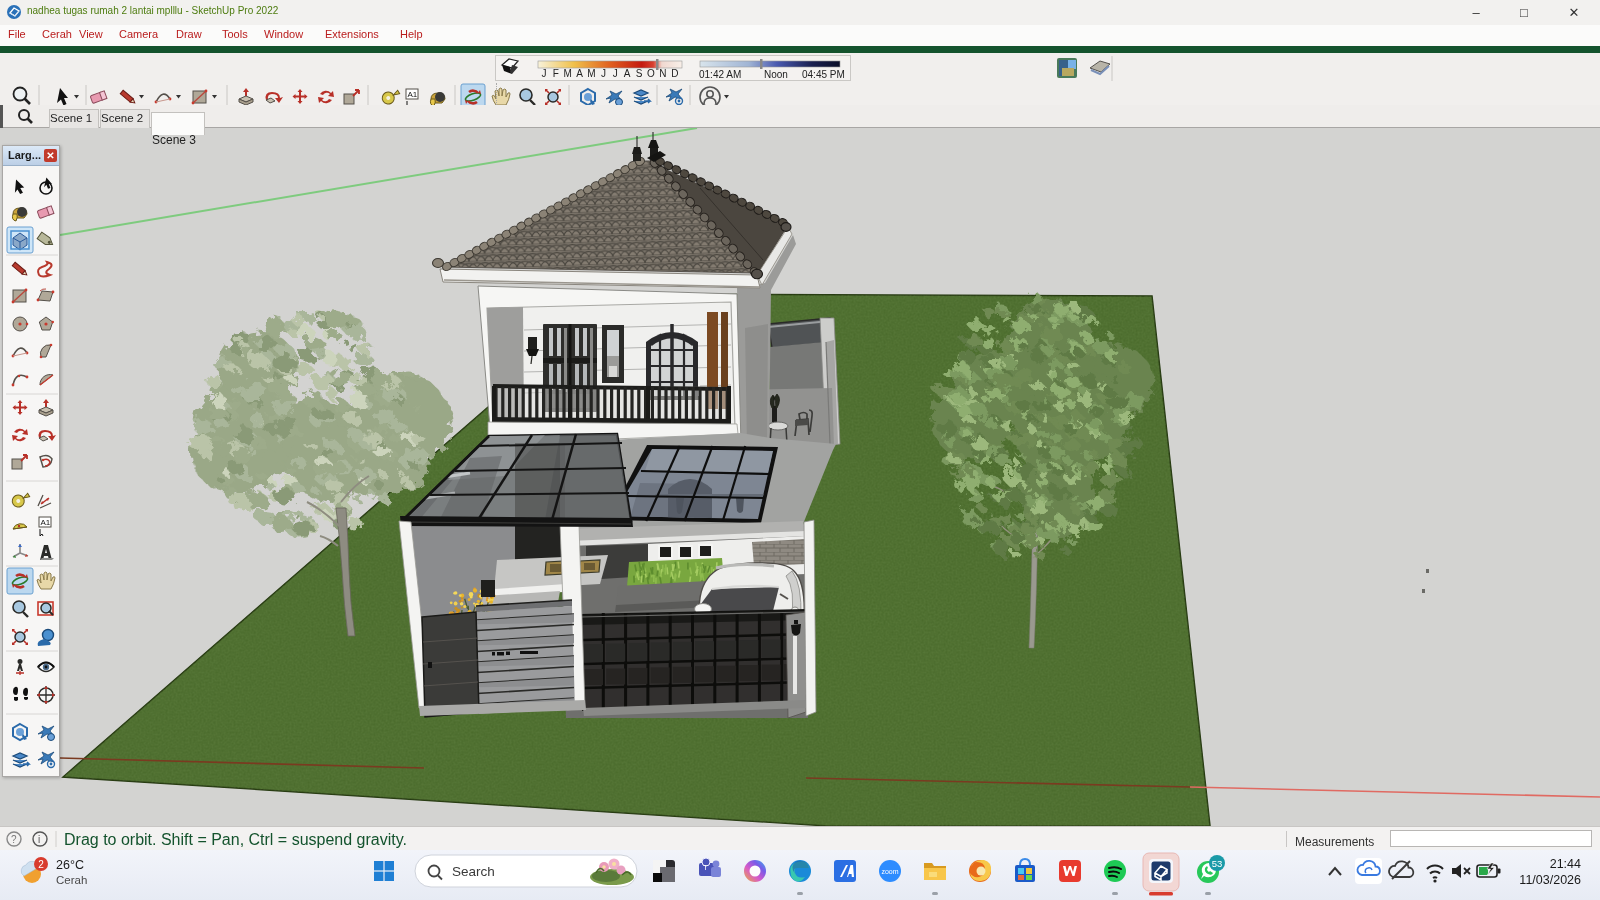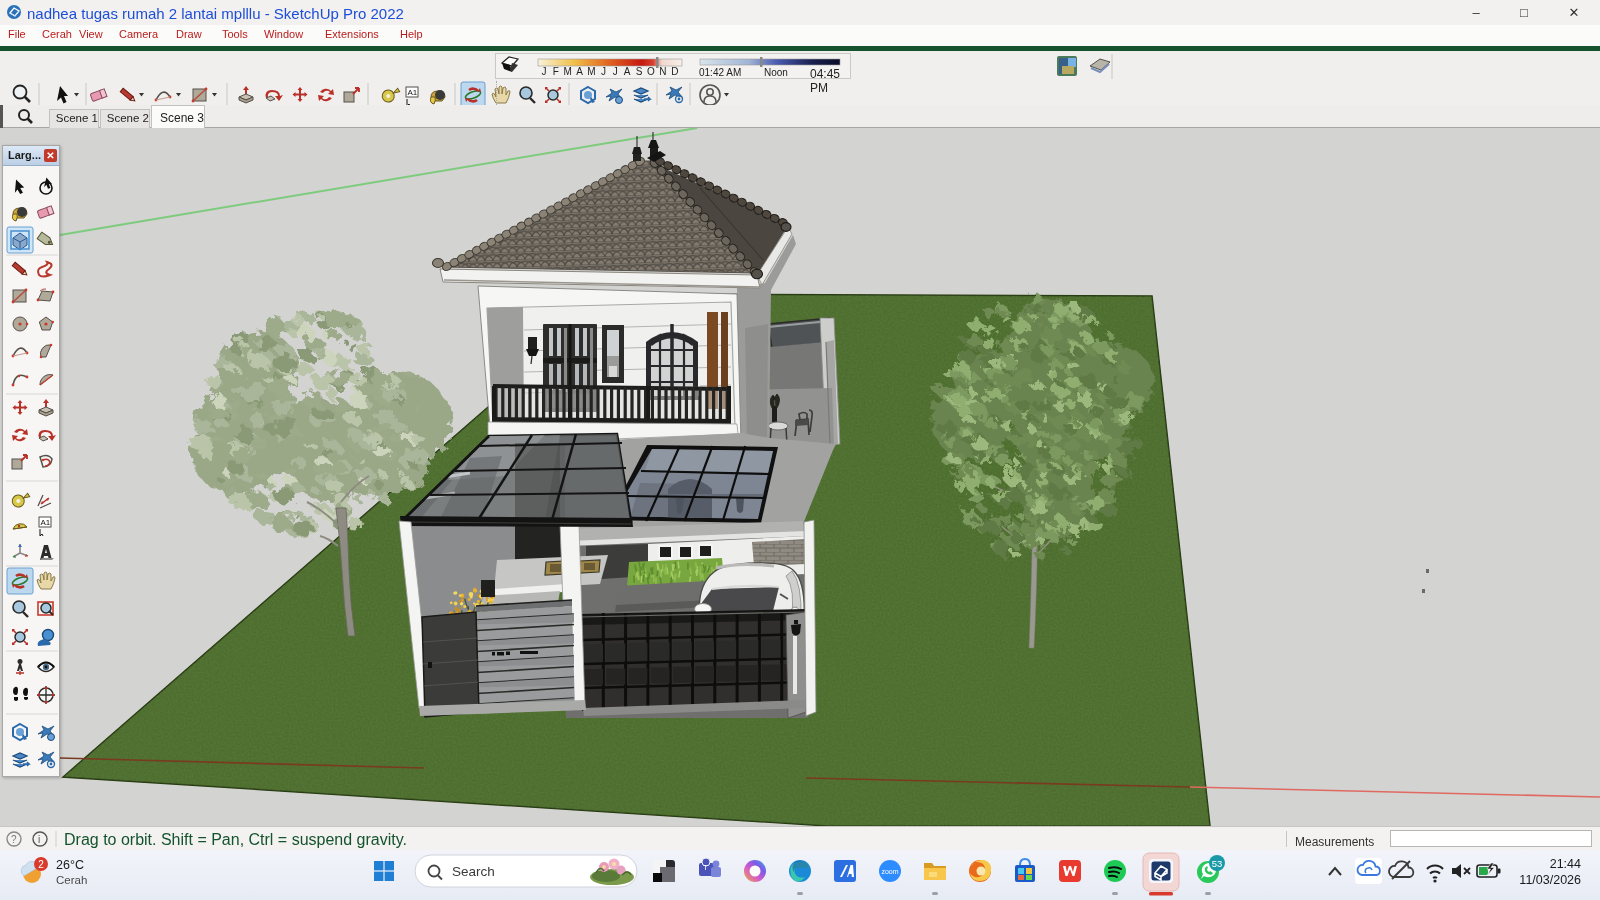--- a/index.html
+++ b/index.html
@@ -1,26 +1,26 @@
 <!DOCTYPE html>
 <html><head><meta charset="utf-8">
 <style>
 *{margin:0;padding:0;box-sizing:border-box}
 body{width:1600px;height:900px;overflow:hidden;font-family:"Liberation Sans",sans-serif;background:#fff;position:relative}
 .titlebar{position:absolute;left:0;top:0;width:1600px;height:25px;background:#f2f1ef}
 .title-ic{position:absolute;left:6px;top:4px}
-.titlebar span{position:absolute;left:27px;top:5px;font-size:15px;color:#1d4ed8}
+.titlebar span{position:absolute;left:27px;top:5px;font-size:10px;color:#4d7c0f}
 .winbtn{position:absolute;top:0;width:46px;height:25px;color:#333;font-size:13px;text-align:center;line-height:25px}
 .menubar{position:absolute;left:0;top:25px;width:1600px;height:21px;background:#fbfbfa}
 .menubar span{position:absolute;top:3px;font-size:11px;color:#b91c1c}
-.toolzone{position:absolute;left:0;top:46px;width:1600px;height:59px;background:#f1efed;border-top:5px solid #14532d}
+.toolzone{position:absolute;left:0;top:46px;width:1600px;height:59px;background:#f1efed;border-top:7px solid #14532d}
 .shadowbox{position:absolute;left:495px;top:2px;width:356px;height:26px;background:#f4f2f0;border:1px solid #cac8c5}
 .tabbar{position:absolute;left:0;top:105px;width:1600px;height:23px;background:#efedeb;border-bottom:1px solid #a8a6a4}
-.tab{position:absolute;top:4px;height:19px;font-size:11.5px;color:#222;background:#e7e5e3;border:1px solid #c3c1be;border-bottom:none;padding:2px 0 0;width:50px;text-align:right;white-space:nowrap}
-.tab.active{background:#fbfbfa;top:0;height:23px;font-size:12px;padding-top:5px;z-index:2;width:54px}
+.tab{position:absolute;top:4px;height:19px;font-size:11.5px;color:#222;background:#e7e5e3;border:1px solid #c3c1be;border-bottom:none;padding:2px 0 0;width:50px;text-align:left;white-space:nowrap}
+.tab.active{background:#fbfbfa;top:7px;height:23px;font-size:12px;padding-top:20px;z-index:2;width:54px}
 .viewport{position:absolute;left:0;top:128px;width:1600px;height:698px}
 .palette{position:absolute;left:2px;top:145px;width:58px;height:632px;background:#f7f6f5;border:1px solid #a9a7a5;box-shadow:1px 1px 3px rgba(0,0,0,0.25)}
 .palette .hd{position:absolute;left:0;top:0;width:100%;height:20px;background:linear-gradient(#dcE9f7,#bccfe6);border-bottom:1px solid #9ab0c8;font-size:11px;font-weight:bold;color:#1a1a1a;padding:3px 0 0 5px}
 .palette .cl{position:absolute;right:2px;top:3px;width:13px;height:13px;background:#c13a2c;color:#fff;font-size:10px;line-height:13px;text-align:center;border-radius:2px;font-weight:bold}
 .statusbar{position:absolute;left:0;top:826px;width:1600px;height:24px;background:#f3f2f1;border-top:1px solid #c8c6c4}
 .statusbar .txt{position:absolute;left:64px;top:4px;font-size:16px;color:#14532d}
 .meas{position:absolute;left:1295px;top:8px;font-size:12px;color:#333}
 .measbox{position:absolute;left:1390px;top:3px;width:202px;height:17px;background:#fff;border:1px solid #b8b6b4}
 .taskbar{position:absolute;left:0;top:850px;width:1600px;height:50px;background:linear-gradient(#f2f4fa,#e7ebf4)}
 svg{display:block}
@@ -75,21 +75,21 @@
    </linearGradient>
         </defs>
    <rect x="42" y="5" width="144" height="7" fill="url(#mon)" stroke="#999" stroke-width="0.6"></rect>
    <rect x="160" y="3" width="2.5" height="11" fill="#888"></rect>
    <rect x="204" y="5" width="140" height="6" fill="url(#tim)" stroke="#999" stroke-width="0.6"></rect>
    <rect x="264" y="3" width="2.5" height="10" fill="#888"></rect>
   </svg>
   <div style="position:absolute;left:42px;top:12px;font-size:10px;color:#222;letter-spacing:0;white-space:nowrap"><span style="display:inline-block;width:11.9px;text-align:center">J</span><span style="display:inline-block;width:11.9px;text-align:center">F</span><span style="display:inline-block;width:11.9px;text-align:center">M</span><span style="display:inline-block;width:11.9px;text-align:center">A</span><span style="display:inline-block;width:11.9px;text-align:center">M</span><span style="display:inline-block;width:11.9px;text-align:center">J</span><span style="display:inline-block;width:11.9px;text-align:center">J</span><span style="display:inline-block;width:11.9px;text-align:center">A</span><span style="display:inline-block;width:11.9px;text-align:center">S</span><span style="display:inline-block;width:11.9px;text-align:center">O</span><span style="display:inline-block;width:11.9px;text-align:center">N</span><span style="display:inline-block;width:11.9px;text-align:center">D</span></div>
   <div style="position:absolute;left:203px;top:13px;font-size:10px;color:#222">01:42 AM</div>
   <div style="position:absolute;left:268px;top:13px;font-size:10px;color:#222">Noon</div>
-  <div style="position:absolute;left:314px;top:13px;font-size:12px;color:#222">04:45 PM</div>
+  <div style="position:absolute;left:306px;top:13px;font-size:10px;color:#222">04:45 PM</div>
  </div>
  <svg width="120" height="26" style="position:absolute;left:1050px;top:3px">
   <rect x="7" y="2" width="20" height="20" rx="2" fill="#4a7a5a"></rect>
       <rect x="9" y="4" width="9" height="16" fill="#38618a"></rect>
       <rect x="18" y="4" width="8" height="9" fill="#79b2e8"></rect>
       <rect x="12" y="12" width="12" height="8" fill="#b8a860"></rect>
   <g transform="translate(38,3)">
         <path d="M2 9 l10 -7 l10 3 l-9 8 z" fill="#b8b4a8" stroke="#55524e"></path>
         <path d="M3 11 l9 4 l9 -8" fill="none" stroke="#7a90b8" stroke-width="2"></path>
       </g>

